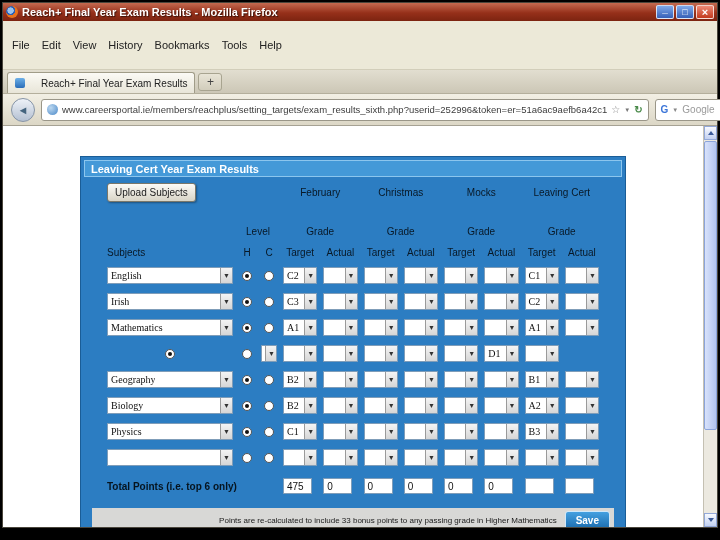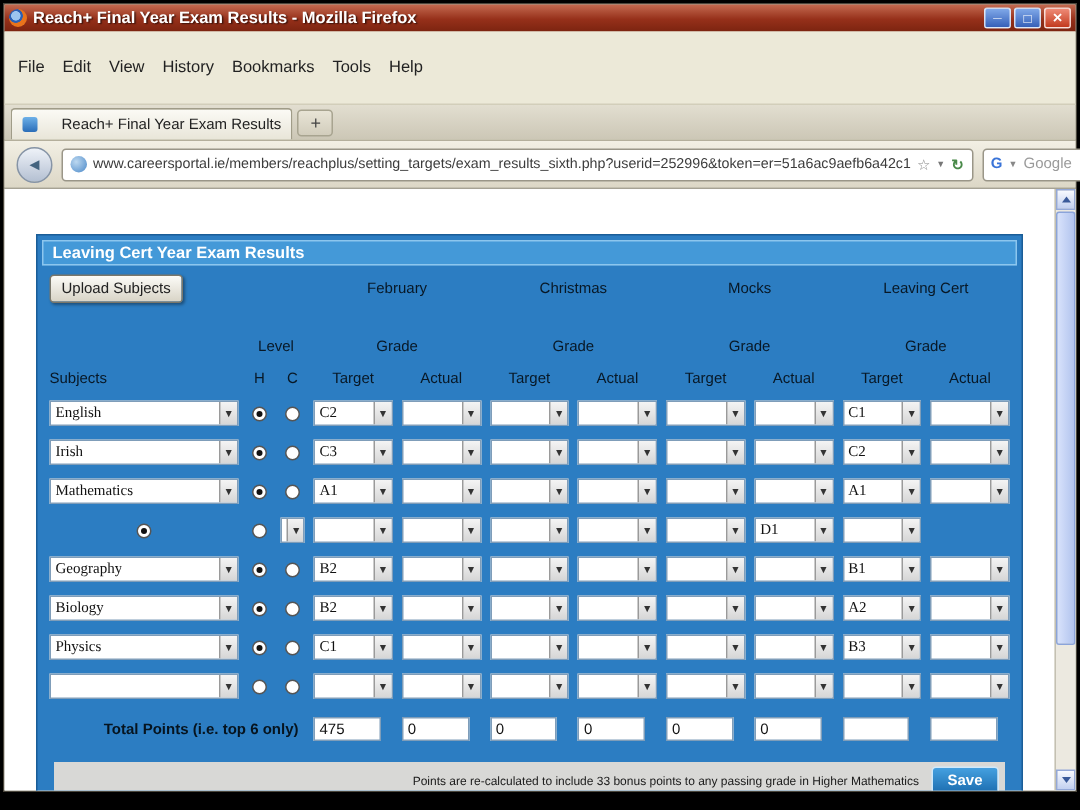--- a/index.html
+++ b/index.html
@@ -80,26 +80,26 @@
   .tri-up { width:0; height:0; border-left:3px solid transparent; border-right:3px solid transparent;
             border-bottom:4px solid #3a5a9a; }
   .tri-down { width:0; height:0; border-left:3px solid transparent; border-right:3px solid transparent;
               border-top:4px solid #3a5a9a; }
   .sb-thumb { position:absolute; left:0; top:15px; width:13px; height:72%;
               background:linear-gradient(90deg, #d8e2fb, #b2c4ee); border:1px solid #8ba4da; border-radius:2px; }
 
   .page-area { position:absolute; left:0; top:0; right:14px; bottom:0; }
 
   
-  .panel { width:658px; margin:30px auto 0; background:#2c7dc2; border:1px solid #1a5d97; padding:3px 3px 8px; }
+  .panel { width:546px; margin:30px auto 0; background:#2c7dc2; border:1px solid #1a5d97; padding:3px 3px 8px; }
   .panel-header { height:17px; display:flex; align-items:center; padding:0 6px; margin-bottom:4px;
                   background:#4499d8; border:1px solid #8cc6ee; color:#fff; font-size:11px; font-weight:bold; }
 
   .grid { display:grid; grid-template-columns:126px 16px 16px repeat(8, 1fr);
-          column-gap:6px; align-items:center; margin:0 5px; }
+          column-gap:6px; align-items:center; margin:0 23px; }
 
   .toprow { margin-top:6px; }
   .upload-btn { grid-column:1; justify-self:start; padding:3px 7px;
                 background:linear-gradient(#fcfbf7, #d8d4c6); border:1px solid #7a776a; border-radius:3px;
                 box-shadow:1px 1px 2px rgba(0,0,0,.35); font-size:10px; color:#222; }
   .term, .headlabel { font-size:10px; color:#081826; text-align:center; }
 
   .subrow { margin-top:24px; }
   .colrow { margin-top:10px; }
   .col-left { text-align:left; }
@@ -111,21 +111,21 @@
   .sel-arrow { flex:0 0 12px; width:12px; align-self:stretch; display:flex; align-items:center; justify-content:center;
                background:linear-gradient(#f4f4f4, #d6d6d6); border-left:1px solid #9a9a9a; font-size:7px; color:#333; }
   .sel-arrow::after { content:"▼"; }
   .radio-wrap { display:flex; justify-content:center; }
   .radio { position:relative; display:inline-block; width:10px; height:10px; border-radius:50%;
            border:1px solid #555; background:#fff; }
   .radio.checked::after { content:""; position:absolute; left:2px; top:2px; width:4px; height:4px;
                           border-radius:50%; background:#111; }
 
   .totals-row { margin-top:12px; }
-  .total-label { grid-column:1 / span 3; text-align:right; padding-right:4px;
+  .total-label { grid-column:1 / span 3; text-align:left; padding-right:4px;
                  font-size:10px; font-weight:bold; color:#06141f; }
   .total-input { width:85%; height:16px; display:flex; align-items:center; padding-left:3px;
                  background:#fff; border:1px solid #7f9db9; font-size:10px; color:#111; }
 
   .panel-footer { margin:14px 8px 0; height:24px; display:flex; align-items:center; justify-content:flex-end;
                   gap:8px; padding:0 4px; background:#d8d8d6; }
   .footer-note { font-size:8px; color:#1a1a1a; }
   .save-btn { padding:3px 10px; background:linear-gradient(#44a0e0, #1b6cae); border:1px solid #cfe8fa;
               border-radius:3px; color:#fff; font-weight:bold; font-size:10px; }
 </style>

